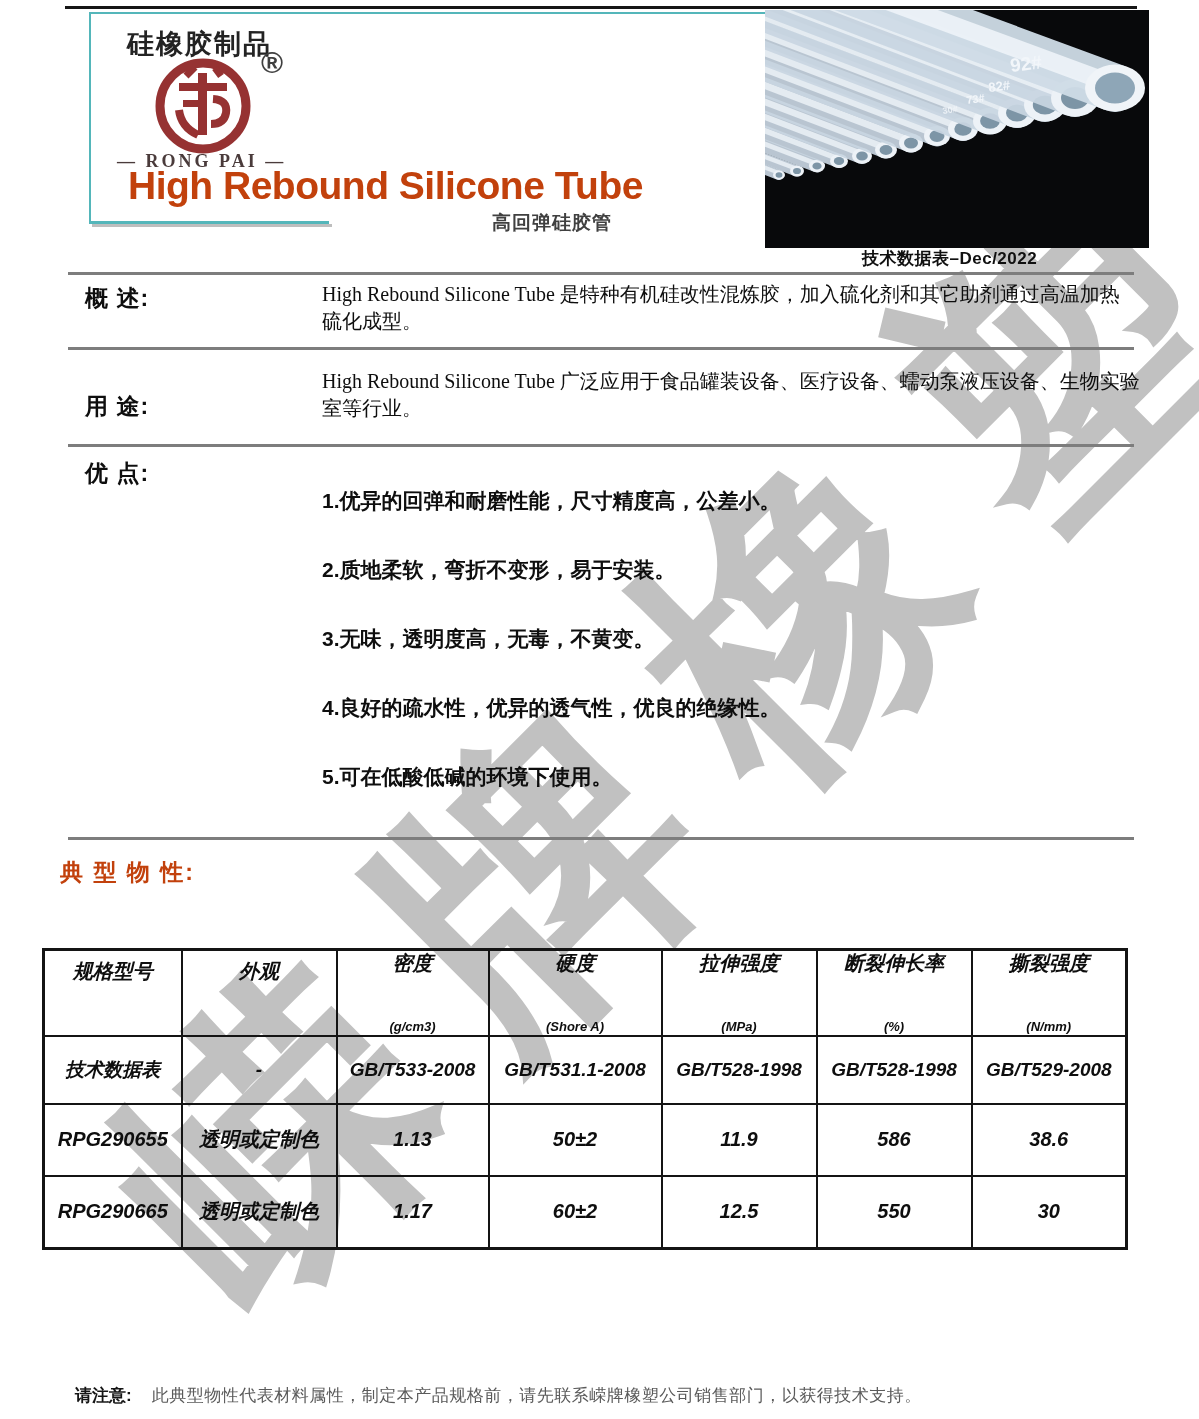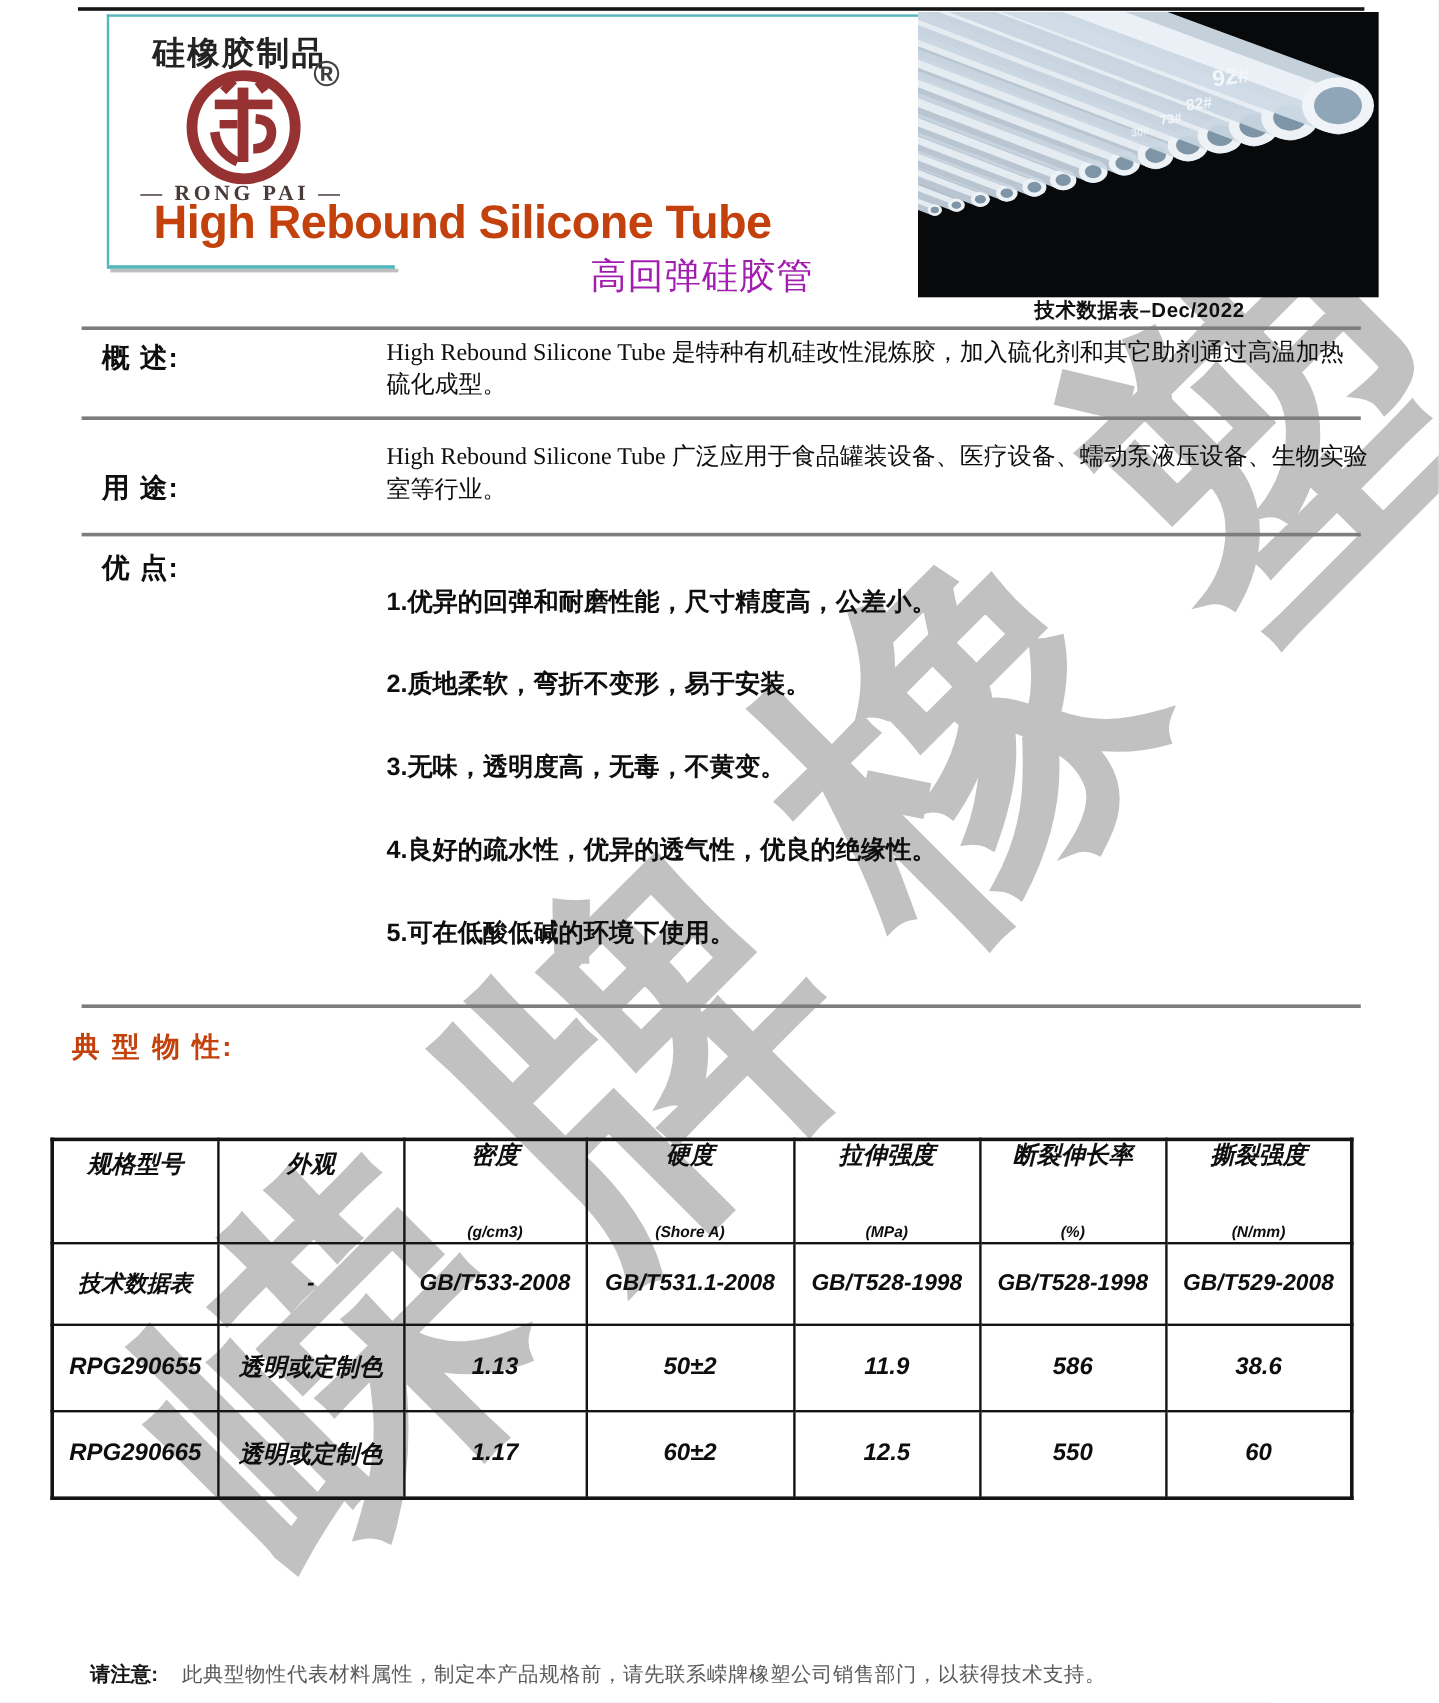--- a/index.html
+++ b/index.html
@@ -24,21 +24,21 @@
     box-shadow:3px 3px 0 rgba(110,110,110,.45);
   }
   .brand-cn{position:absolute;left:36px;top:12px;font-size:27px;font-weight:bold;color:#232323;letter-spacing:2px;}
   .emblem{position:absolute;left:62px;top:40px;width:100px;height:100px;}
   .reg-mark{position:absolute;left:170px;top:32px;font-size:30px;color:#3f3f3f;font-weight:bold;}
   .brand-en{
     position:absolute;left:26px;top:137px;font-size:18px;font-weight:bold;color:#4a3b3b;
     font-family:"Liberation Serif",serif;letter-spacing:3px;
   }
   .title-en{position:absolute;left:128px;top:164px;font-size:39px;font-weight:800;color:#c2410c;z-index:2;letter-spacing:-0.5px;white-space:nowrap;}
-  .title-cn{position:absolute;left:492px;top:210px;font-size:30px;font-weight:normal;color:#a21caf;z-index:2;letter-spacing:1px;}
+  .title-cn{position:absolute;left:492px;top:210px;font-size:19px;font-weight:bold;color:#404040;z-index:2;letter-spacing:1px;}
   .photo{position:absolute;left:765px;top:10px;width:384px;height:238px;z-index:3;}
   .caption{position:absolute;left:862px;top:247px;font-size:17px;font-weight:bold;color:#101010;z-index:3;letter-spacing:.5px;}
   
   .rule{position:absolute;left:68px;width:1066px;height:3px;background:#7d7d7d;z-index:2;}
   .sec-label{position:absolute;left:85px;font-size:23px;font-weight:bold;color:#0e0e0e;z-index:2;letter-spacing:1px;}
   .sec-text{
     position:absolute;left:322px;font-size:20px;font-weight:normal;color:#0e0e0e;line-height:1.33;z-index:2;
     font-family:"Liberation Serif",serif;
   }
   .adv-list{position:absolute;left:322px;top:487px;z-index:2;}
@@ -247,21 +247,21 @@
         <td>586</td>
         <td>38.6</td>
       </tr>
       <tr class="drow">
         <td>RPG290665</td>
         <td>透明或定制色</td>
         <td>1.17</td>
         <td>60±2</td>
         <td>12.5</td>
         <td>550</td>
-        <td>60</td>
+        <td>30</td>
       </tr>
     </tbody>
   </table>
 
   <div class="footer-note">
     <span class="note-label">请注意:</span><span class="note-text">此典型物性代表材料属性，制定本产品规格前，请先联系嵘牌橡塑公司销售部门，以获得技术支持。</span>
   </div>
 
 </div>
 

